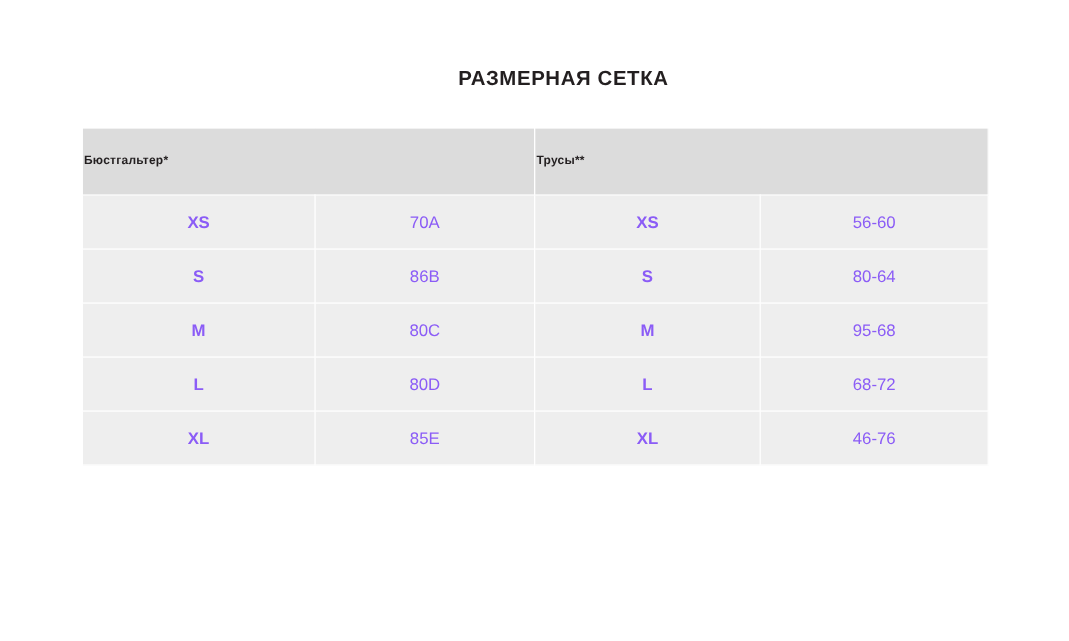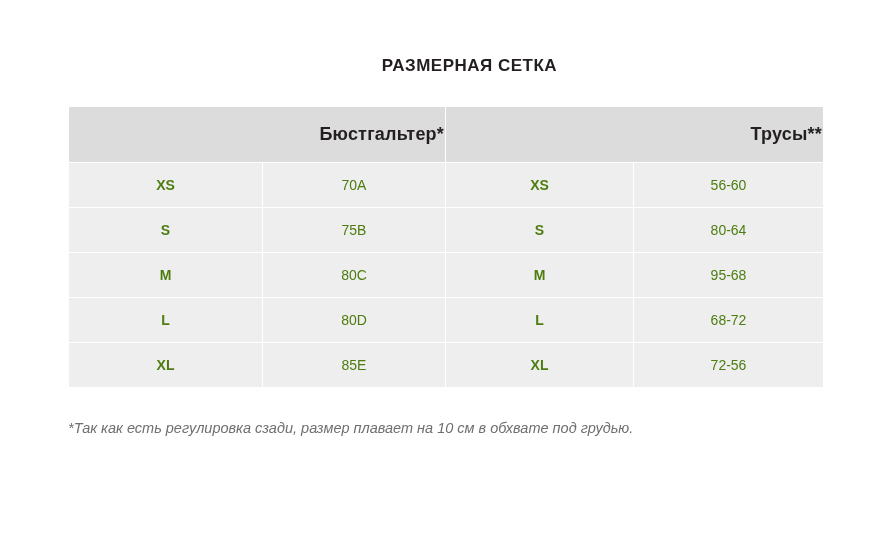--- a/index.html
+++ b/index.html
@@ -43,32 +43,32 @@
   table.size-grid col.c4 { width: 190px; }
 
   table.size-grid th,
   table.size-grid td {
     border: 1px solid #ffffff;
     outline: none;
   }
   .hdr-row th {
     background: #dcdcdc;
     height: 53px;
-    font-size: 18px;
+    font-size: 10px;
     font-weight: bold;
-    text-align: right;
+    text-align: left;
     color: #231f20;
     letter-spacing: 0.2px;
   }
   .data-row td {
     background: #eeeeee;
     height: 42px;
     text-align: center;
     font-size: 14px;
-    color: #4d7c0f;
+    color: #8b5cf6;
   }
   .data-row td.label {
     font-weight: bold;
     font-size: 14px;
   }
   .data-row td.value {
     font-weight: normal;
     text-align: center;
   }
   .notes {
@@ -105,43 +105,42 @@
       </thead>
       <tbody>
         <tr class="data-row">
           <td class="label">XS</td>
           <td class="value">70A</td>
           <td class="label">XS</td>
           <td class="value">56-60</td>
         </tr>
         <tr class="data-row">
           <td class="label">S</td>
-          <td class="value">75B</td>
+          <td class="value">86B</td>
           <td class="label">S</td>
           <td class="value">80-64</td>
         </tr>
         <tr class="data-row">
           <td class="label">M</td>
           <td class="value">80C</td>
           <td class="label">M</td>
           <td class="value">95-68</td>
         </tr>
         <tr class="data-row">
           <td class="label">L</td>
           <td class="value">80D</td>
           <td class="label">L</td>
           <td class="value">68-72</td>
         </tr>
         <tr class="data-row">
           <td class="label">XL</td>
           <td class="value">85E</td>
           <td class="label">XL</td>
-          <td class="value">72-56</td>
+          <td class="value">46-76</td>
         </tr>
       </tbody>
     </table>
   </div>
 
   <div class="notes">
-    <div>*Так как есть регулировка сзади, размер плавает на 10 см в обхвате под грудью.</div>
   </div>
 
 </div>
 
 </body></html>

